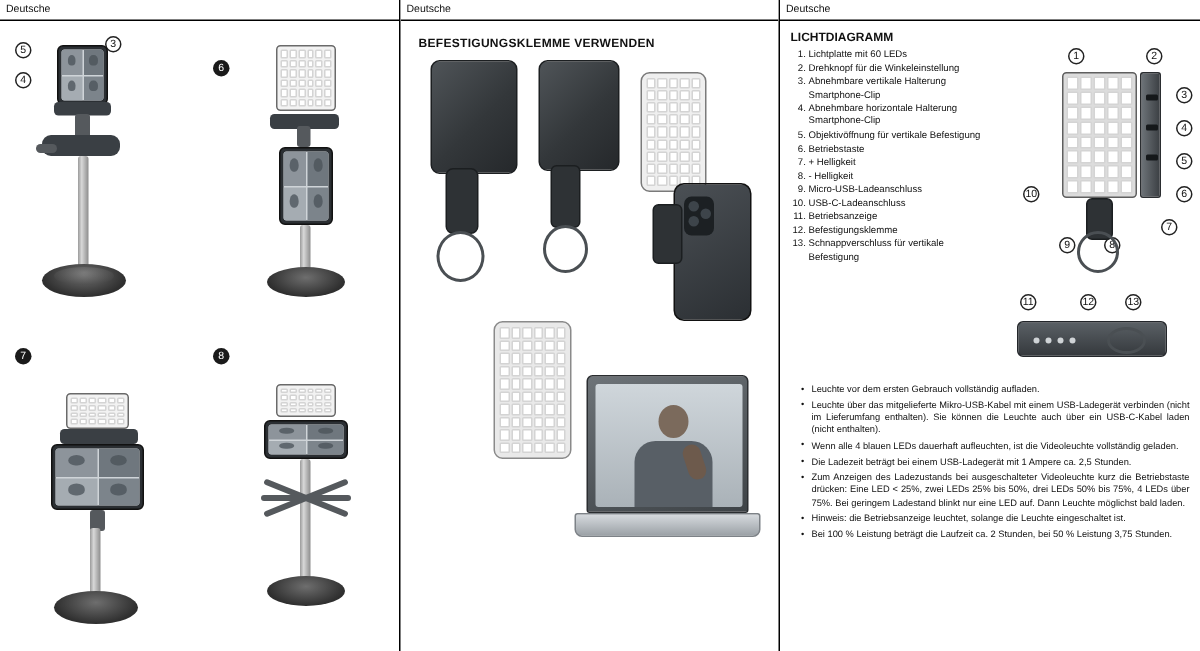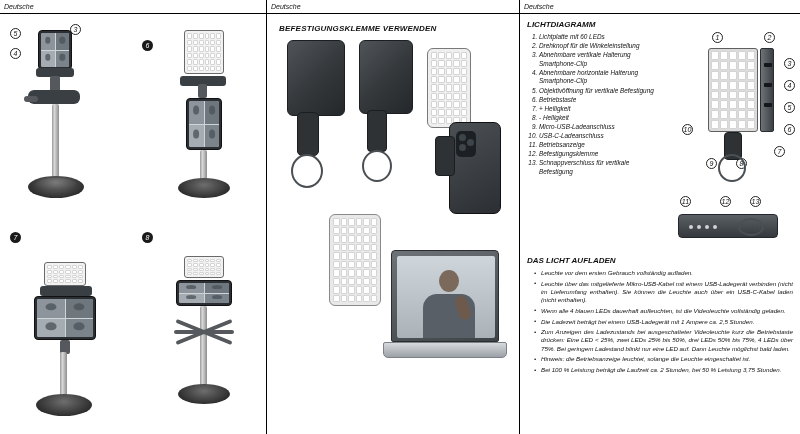--- a/index.html
+++ b/index.html
@@ -4,21 +4,21 @@
 <style>
   * { box-sizing: border-box; }
   html, body { margin:0; padding:0; }
   body {
     width:800px; height:434px;
     background:#ffffff;
     font-family:"Liberation Sans", sans-serif;
     color:#111;
     overflow:hidden;
   }
-  .page { position:relative; width:800px; height:434px; display:flex;font-style:italic; }
+  .page { position:relative; width:800px; height:434px; display:flex; }
   .col {
     position:relative;
     height:434px;
     border-right:1px solid #000;
     overflow:hidden;
   }
   .col.c1 { width:267px; }
   .col.c2 { width:253px; }
   .col.c3 { width:280px; border-right:none; }
   .colhead {
@@ -658,21 +658,20 @@
         <div class="bottomdev" style="left:6px; top:18px; width:100px; height:24px;">
           <div class="tinyled" style="left:10px; top:10px; width:4px; height:4px;"></div>
           <div class="tinyled" style="left:18px; top:10px; width:4px; height:4px;"></div>
           <div class="tinyled" style="left:26px; top:10px; width:4px; height:4px;"></div>
           <div class="tinyled" style="left:34px; top:10px; width:4px; height:4px;"></div>
         </div>
         <div class="hook" style="left:66px; top:22px; width:26px; height:18px;"></div>
       </div>
 
       <div class="pad" style="position:absolute; left:0; top:236px; width:280px;">
-        <div class="sec">DAS LICHT AUFLADEN</div>
         <ul>
           <li>Leuchte vor dem ersten Gebrauch vollständig aufladen.</li>
           <li>Leuchte über das mitgelieferte Mikro-USB-Kabel mit einem USB-Ladegerät verbinden (nicht im Lieferumfang enthalten). Sie können die Leuchte auch über ein USB-C-Kabel laden (nicht enthalten).</li>
           <li>Wenn alle 4 blauen LEDs dauerhaft aufleuchten, ist die Videoleuchte vollständig geladen.</li>
           <li>Die Ladezeit beträgt bei einem USB-Ladegerät mit 1 Ampere ca. 2,5 Stunden.</li>
           <li>Zum Anzeigen des Ladezustands bei ausgeschalteter Videoleuchte kurz die Betriebstaste drücken: Eine LED &lt; 25%, zwei LEDs 25% bis 50%, drei LEDs 50% bis 75%, 4 LEDs über 75%. Bei geringem Ladestand blinkt nur eine LED auf. Dann Leuchte möglichst bald laden.</li>
           <li>Hinweis: die Betriebsanzeige leuchtet, solange die Leuchte eingeschaltet ist.</li>
           <li>Bei 100 % Leistung beträgt die Laufzeit ca. 2 Stunden, bei 50 % Leistung 3,75 Stunden.</li>
         </ul>
       </div>

